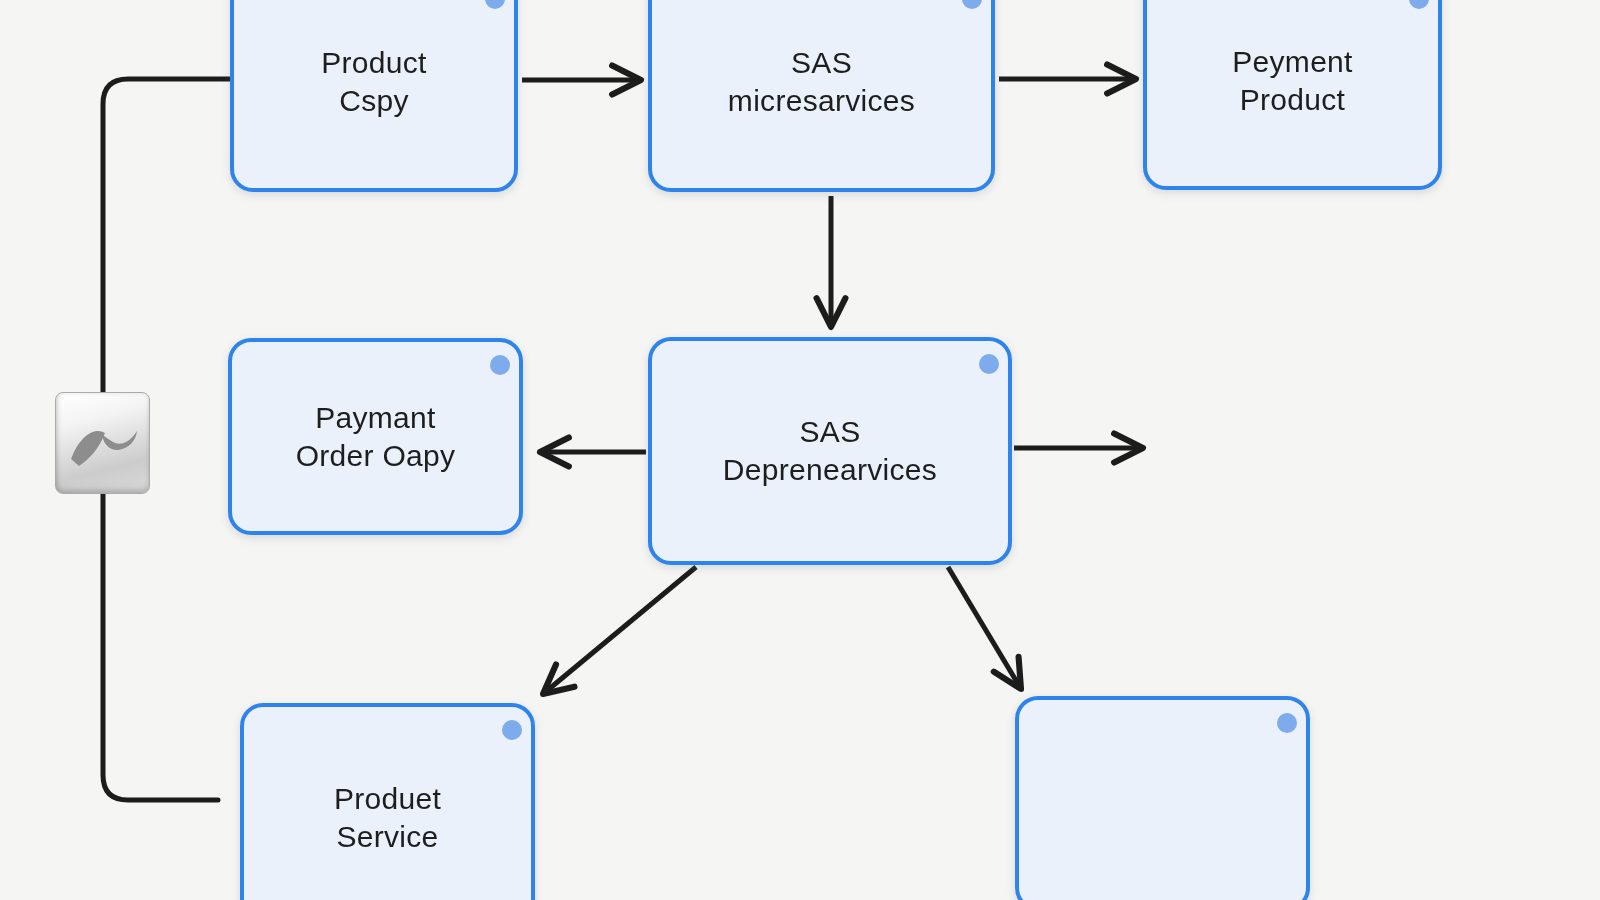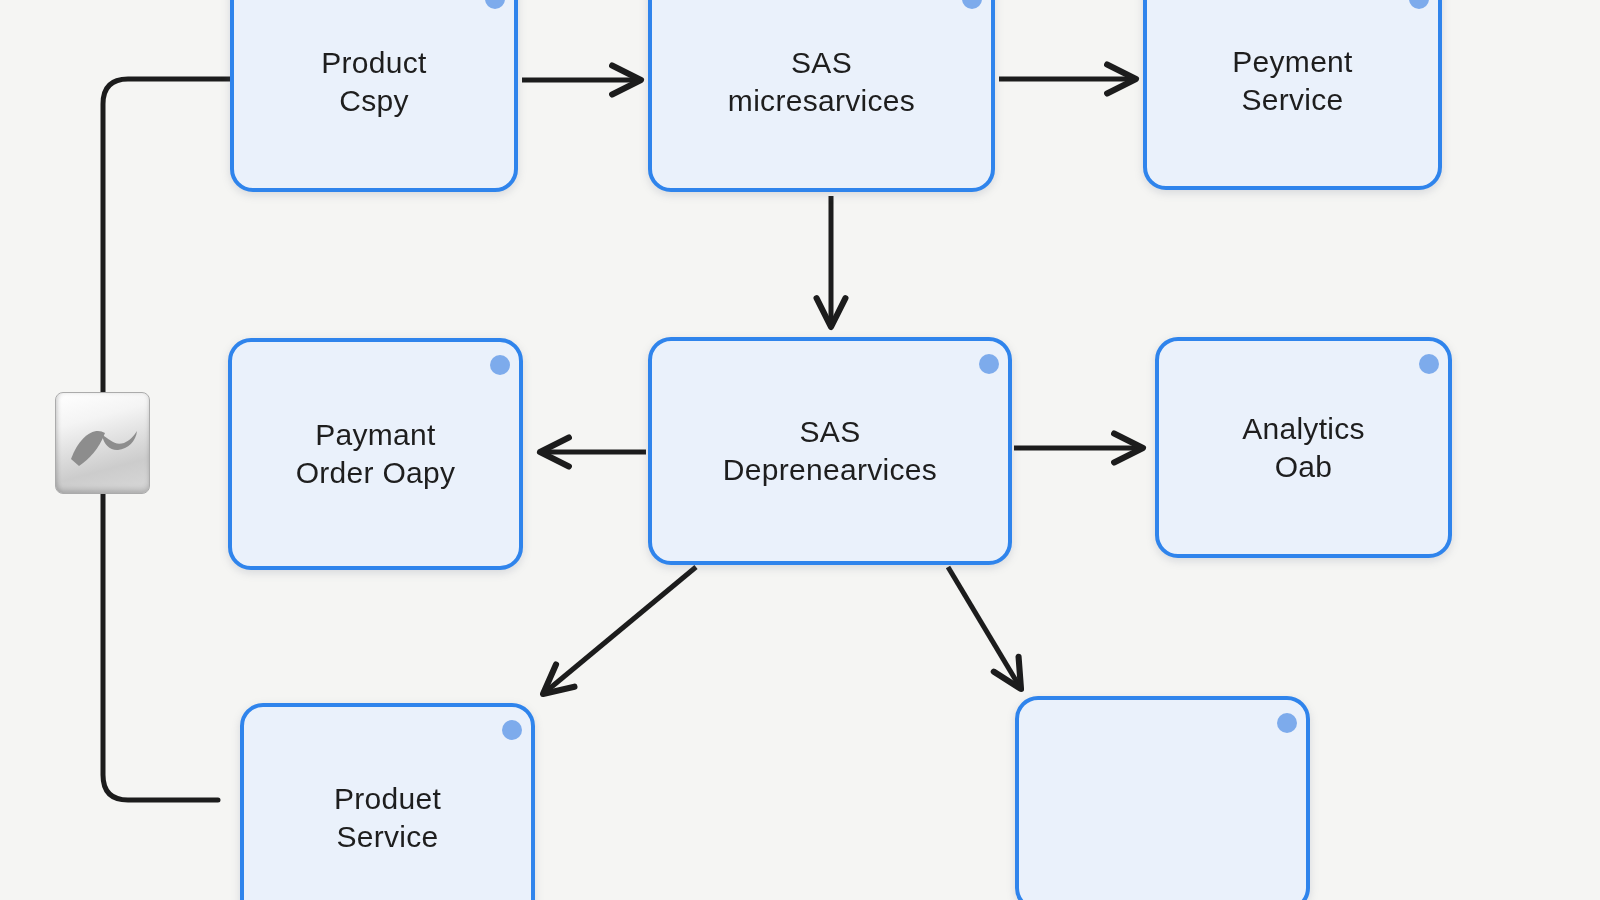--- a/index.html
+++ b/index.html
@@ -50,21 +50,21 @@
     right: 9px;
     width: 20px;
     height: 20px;
     border-radius: 50%;
     background: #7dabec;
   }
   
   .n0 { left: 230px;  top: -28px; width: 288px; height: 220px; }
   .n1 { left: 648px;  top: -28px; width: 347px; height: 220px; }
   .n2 { left: 1143px; top: -28px; width: 299px; height: 218px; }
-  .n3 { left: 228px;  top: 338px; width: 295px; height: 232px; }
+  .n3 { left: 228px;  top: 338px; width: 295px; height: 197px; }
   .n4 { left: 648px;  top: 337px; width: 364px; height: 228px; }
   .n5 { left: 1155px; top: 337px; width: 297px; height: 221px; }
   .n6 { left: 240px;  top: 703px; width: 295px; height: 230px; }
   .n7 { left: 1015px; top: 696px; width: 295px; height: 215px; }
   .badge {
     position: absolute;
     left: 55px; top: 392px;
     width: 93px; height: 100px;
     z-index: 3;
     border-radius: 8px;
@@ -104,40 +104,35 @@
 
   <div class="node n1">
     <span class="corner-dot"></span>
     <span class="label">SAS
 micresarvices</span>
   </div>
 
   <div class="node n2">
     <span class="corner-dot"></span>
     <span class="label">Peyment
-Service</span>
+Product</span>
   </div>
 
   <div class="node n3">
     <span class="corner-dot"></span>
     <span class="label">Paymant
 Order Oapy</span>
   </div>
 
   <div class="node n4">
     <span class="corner-dot"></span>
     <span class="label">SAS
 Deprenearvices</span>
   </div>
 
-  <div class="node n5">
-    <span class="corner-dot"></span>
-    <span class="label">Analytics
-Oab</span>
-  </div>
 
   <div class="node n6">
     <span class="corner-dot"></span>
     <span class="label">Produet
 Service</span>
   </div>
 
   <div class="node n7">
     <span class="corner-dot"></span>
   </div>

